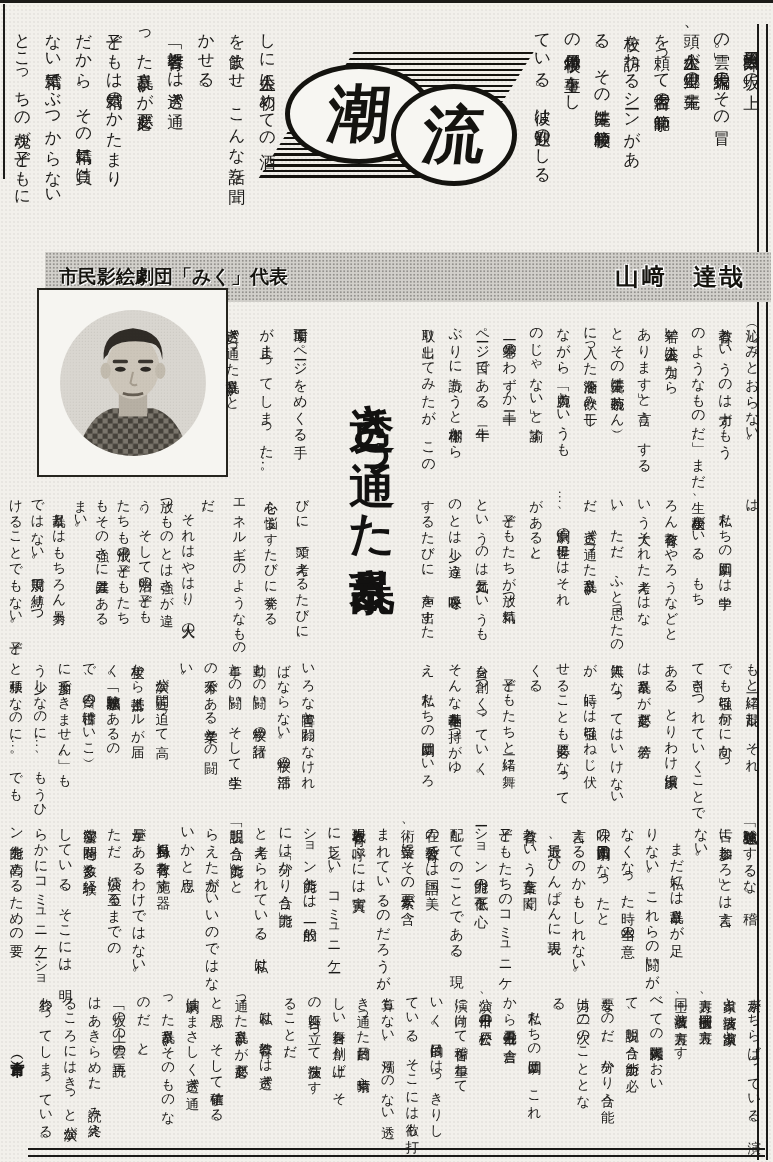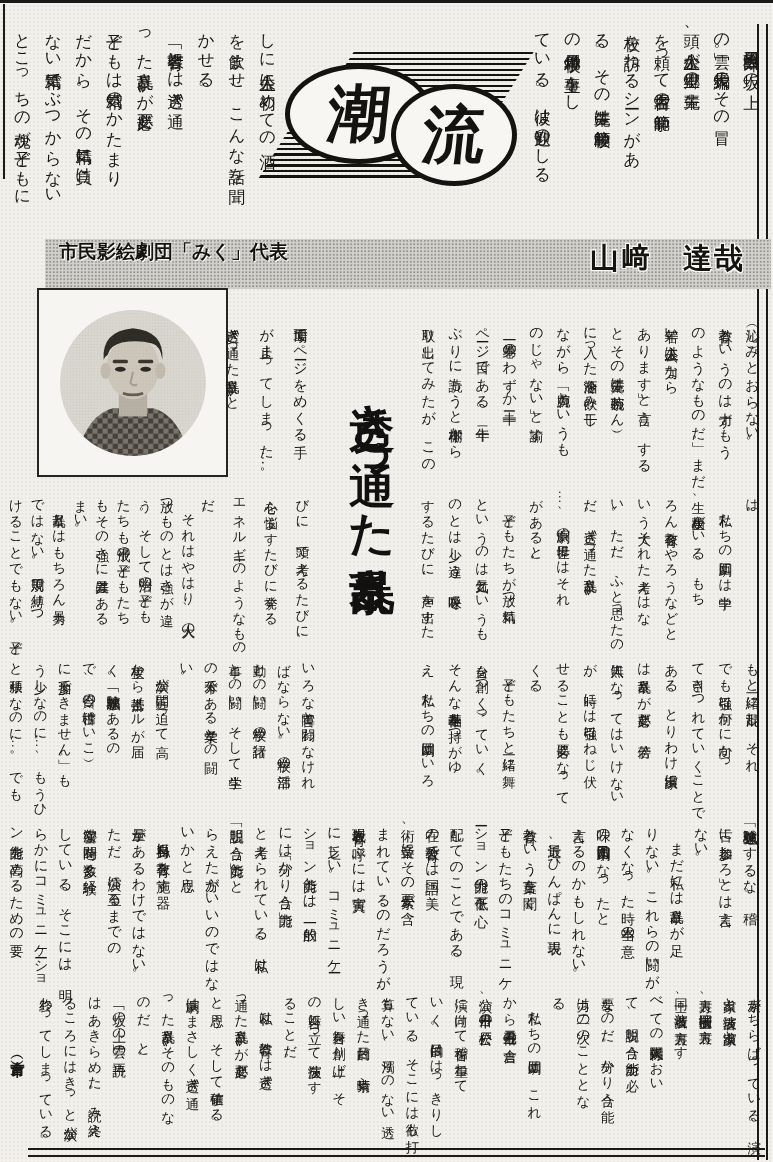--- a/index.html
+++ b/index.html
@@ -51,30 +51,30 @@
     background-image:repeating-linear-gradient(180deg,#14130f 0px,#14130f 2px,transparent 2px,transparent 5.5px);}
   .hatch.h1{left:55px;top:4px;width:180px;height:50px;transform:skewX(-32deg);}
   .hatch.h2{left:-8px;top:78px;width:170px;height:52px;transform:skewX(-32deg);}
   .lcirc{position:absolute;background:#f7f6f2;border:5px solid #14130f;border-radius:50%;
     display:flex;align-items:center;justify-content:center;}
   .lcirc.c1{left:2px;top:16px;width:138px;height:90px;}
   .lcirc.c2{left:108px;top:36px;width:116px;height:92px;}
   .lchar{font-family:"DejaVu Serif", serif;font-weight:900;font-size:62px;color:#14130f;
     transform:skewX(-6deg);line-height:1;}
   
-  .byline{position:absolute;left:45px;top:239px;width:726px;height:50px;
+  .byline{position:absolute;left:45px;top:252px;width:726px;height:50px;
     background-color:#d2d0cb;
     background-image:radial-gradient(circle,#93918d 1px,transparent 1px);
     background-size:3.5px 3.5px;
-    display:flex;justify-content:space-between;
+    display:flex;align-items:center;justify-content:space-between;
     padding:0 26px 0 14px;box-sizing:border-box;
     font-family:Liberation Serif, serif;}
   .affil{font-size:19px;font-weight:700;color:#15140f;
     text-shadow:0 0 2px #ffffff, 1px 1px 0 #ffffff;}
-  .author{font-size:29px;font-weight:700;color:#15140f;letter-spacing:2px;
+  .author{font-size:24px;font-weight:700;color:#15140f;letter-spacing:2px;
     text-shadow:-1px -1px 0 #fff,1px -1px 0 #fff,-1px 1px 0 #fff,1px 1px 0 #fff,0 0 4px #fff;}
   
   .photo{position:absolute;left:37px;top:288px;width:191px;height:189px;
     background:#f6f5f1;border:2px solid #26251f;box-sizing:border-box;
     display:flex;align-items:center;justify-content:center;}
   
   .credit{position:absolute;left:8px;top:1050px;height:95px;
     writing-mode:vertical-rl;text-orientation:mixed;white-space:nowrap;
     font-size:14px;font-weight:700;letter-spacing:0.5px;}
 </style>

